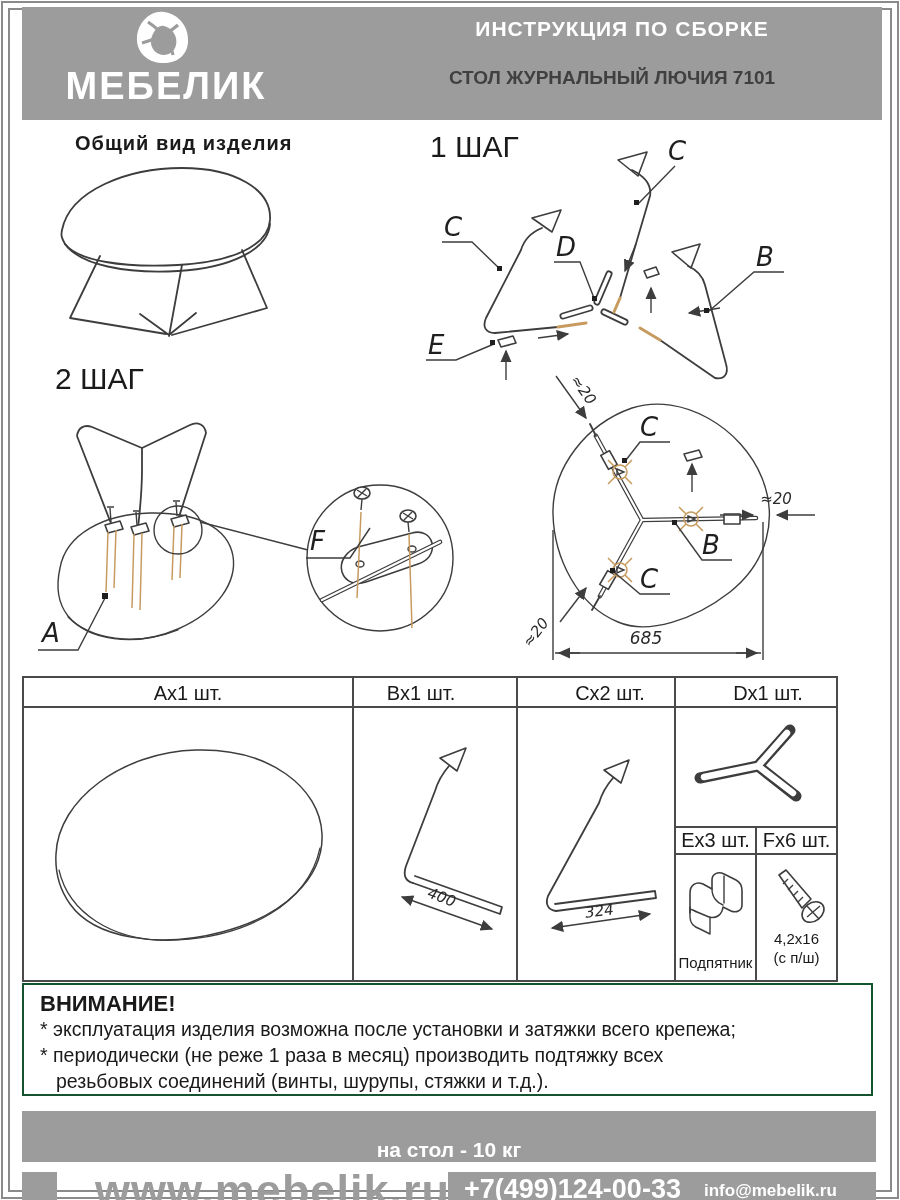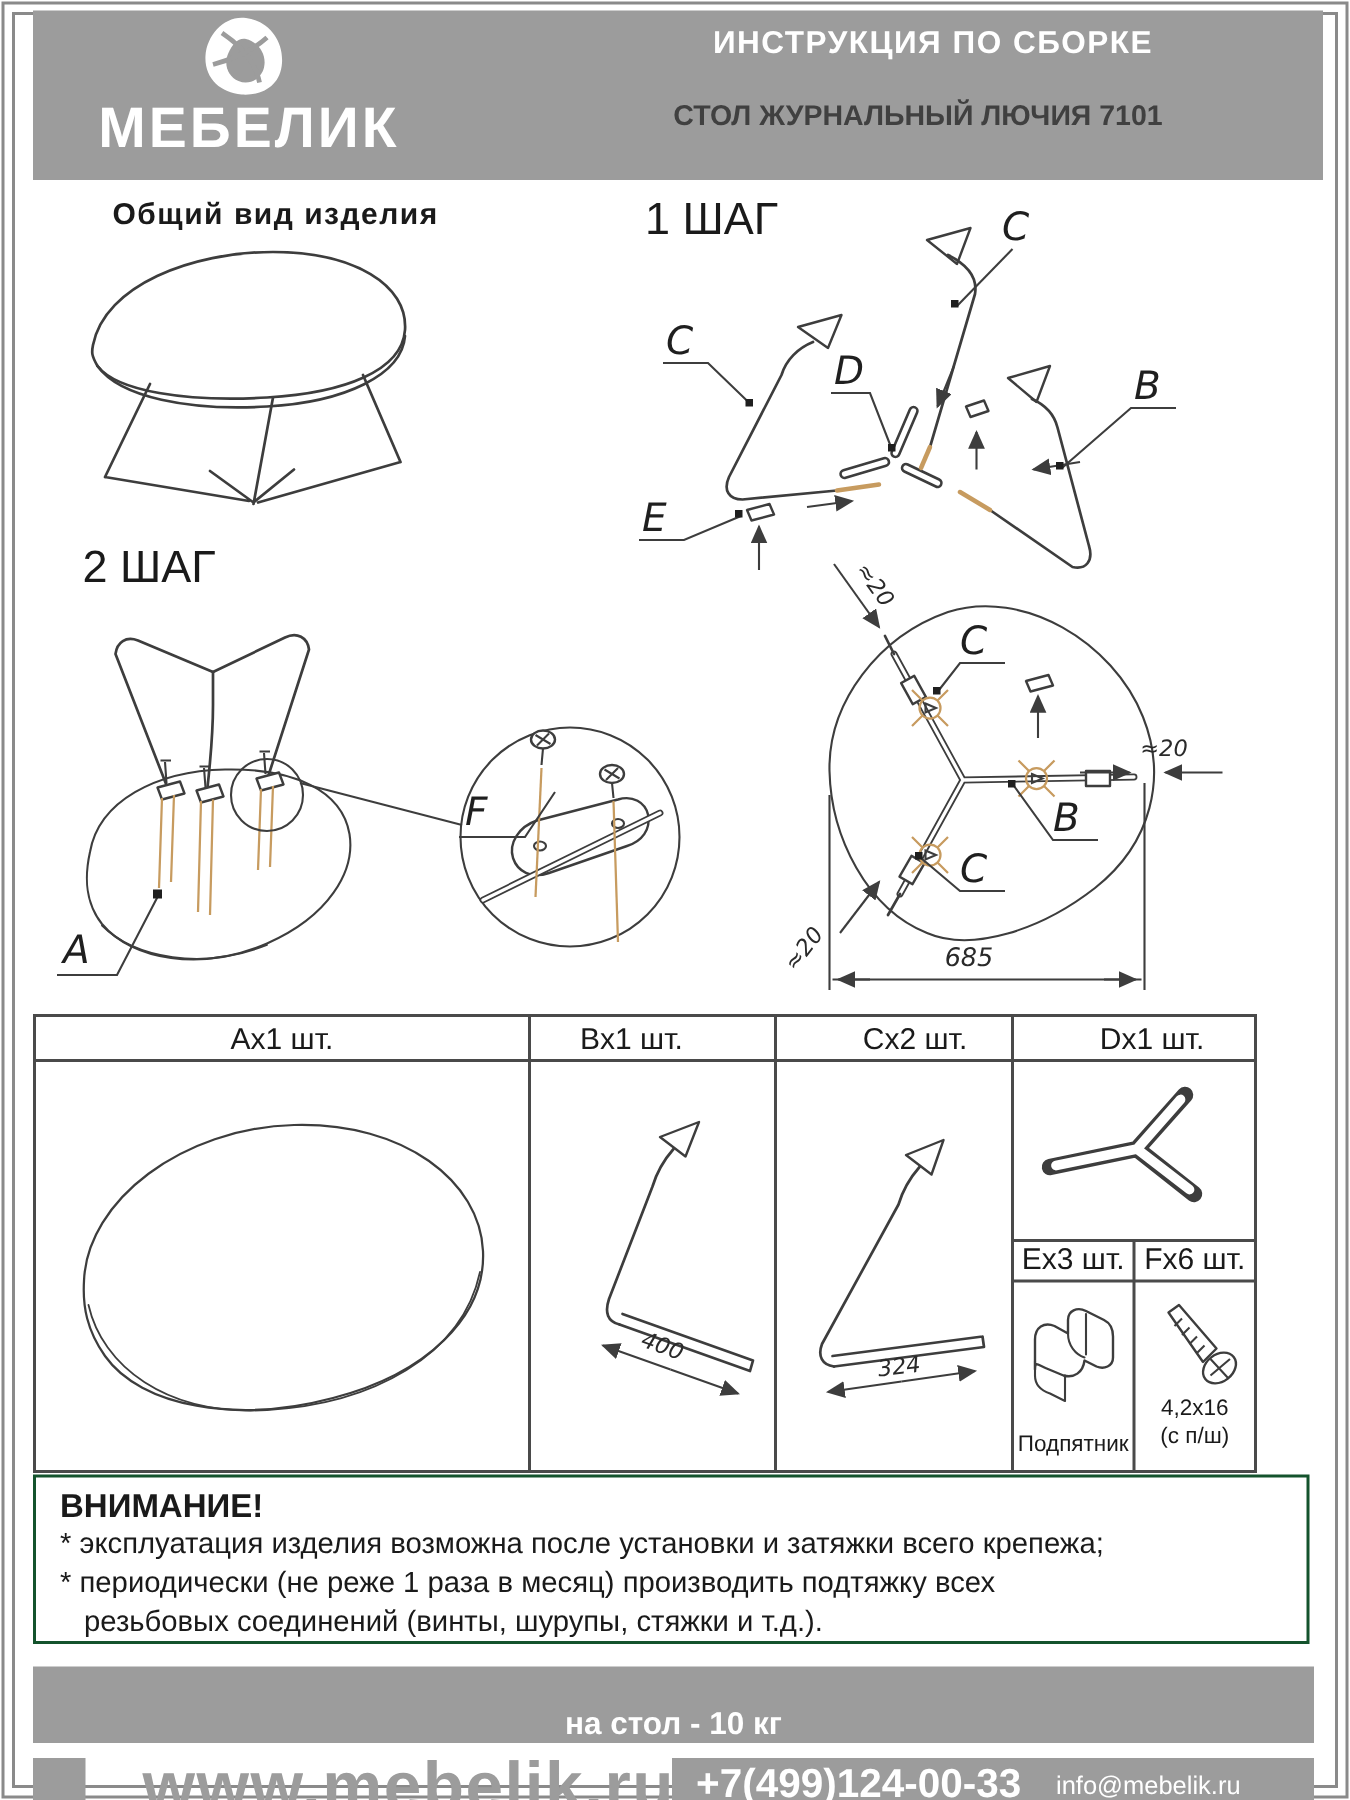--- a/index.html
+++ b/index.html
@@ -56,21 +56,21 @@
   .band{position:absolute;left:22px;top:1111px;width:854px;height:51px;background:#9c9c9c;}
   .band div{position:absolute;width:100%;text-align:center;color:#fff;
             font-size:21px;font-weight:bold;}
 
   
   .f-square{position:absolute;left:22px;top:1172px;width:35px;height:40px;background:#9c9c9c;}
   .f-site{position:absolute;left:95px;top:1165px;font-size:45px;font-weight:bold;
           color:#9c9c9c;letter-spacing:1px;}
   .f-box{position:absolute;left:448px;top:1172px;width:428px;height:40px;background:#9c9c9c;}
   .f-phone{position:absolute;left:16px;top:2px;font-size:27px;font-weight:bold;color:#fff;}
-  .f-email{position:absolute;left:256px;top:9px;font-size:17px;font-weight:normal;color:#fff;}
+  .f-email{position:absolute;left:256px;top:9px;font-size:17px;font-weight:bold;color:#fff;}
 </style>
 </head>
 <body>
 
 <div class="page">
   <div class="frame-outer"></div>
   <div class="frame-inner"></div>
 
   <div class="hdr">
     <svg class="abs" style="left:106px;top:3px;" width="68" height="54" viewBox="0 0 68 54">

